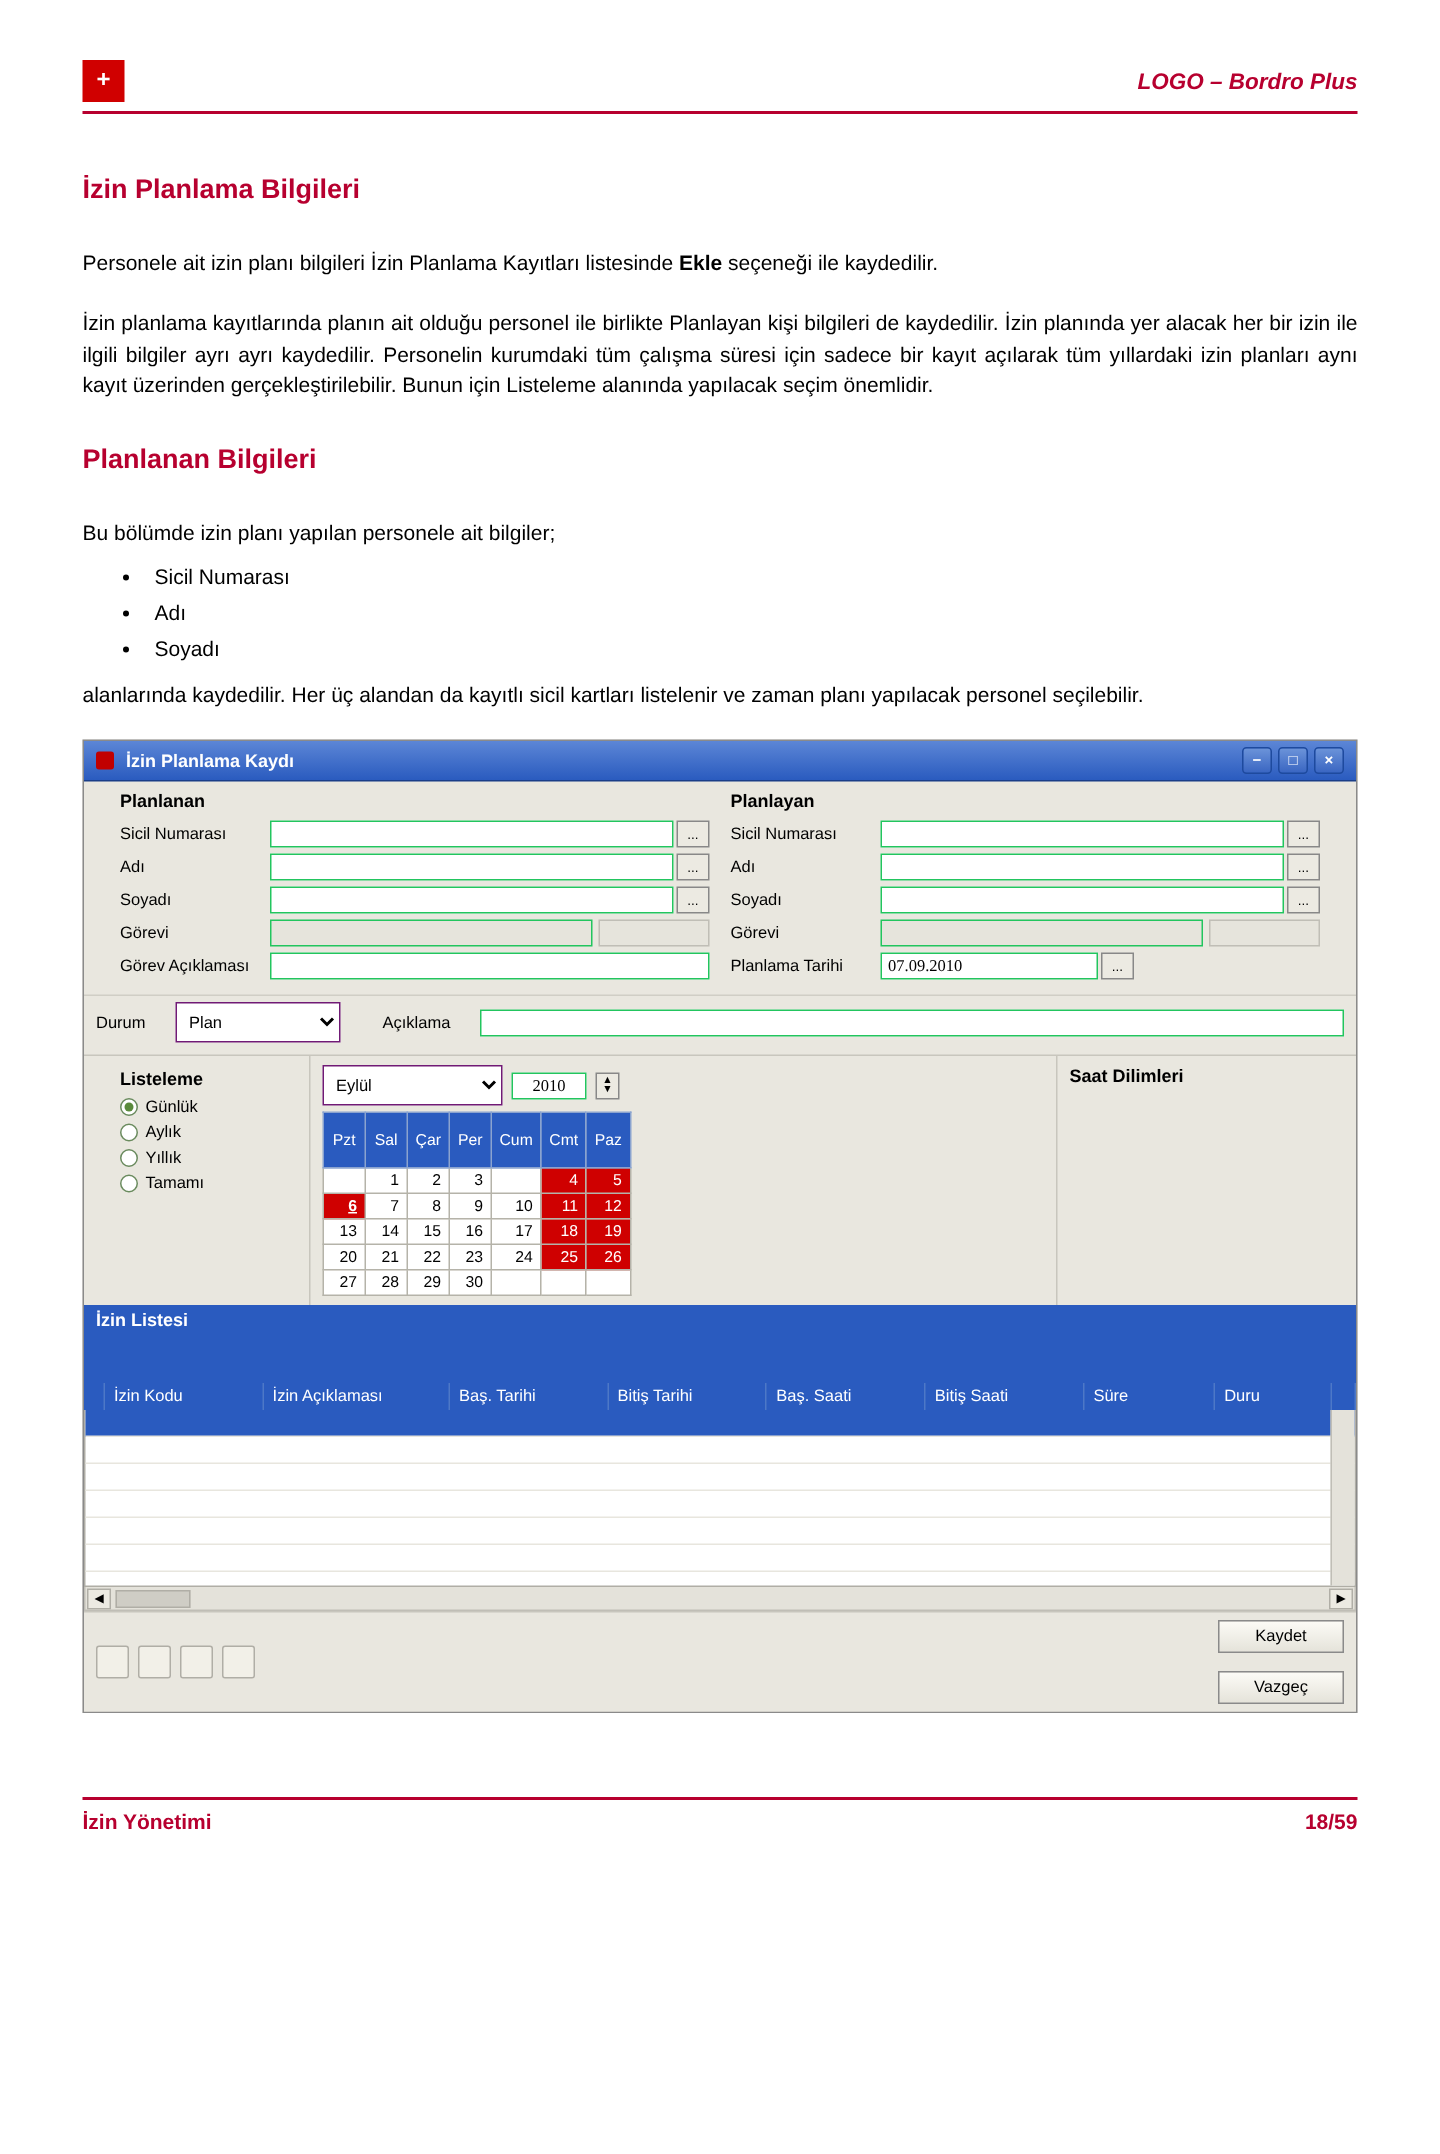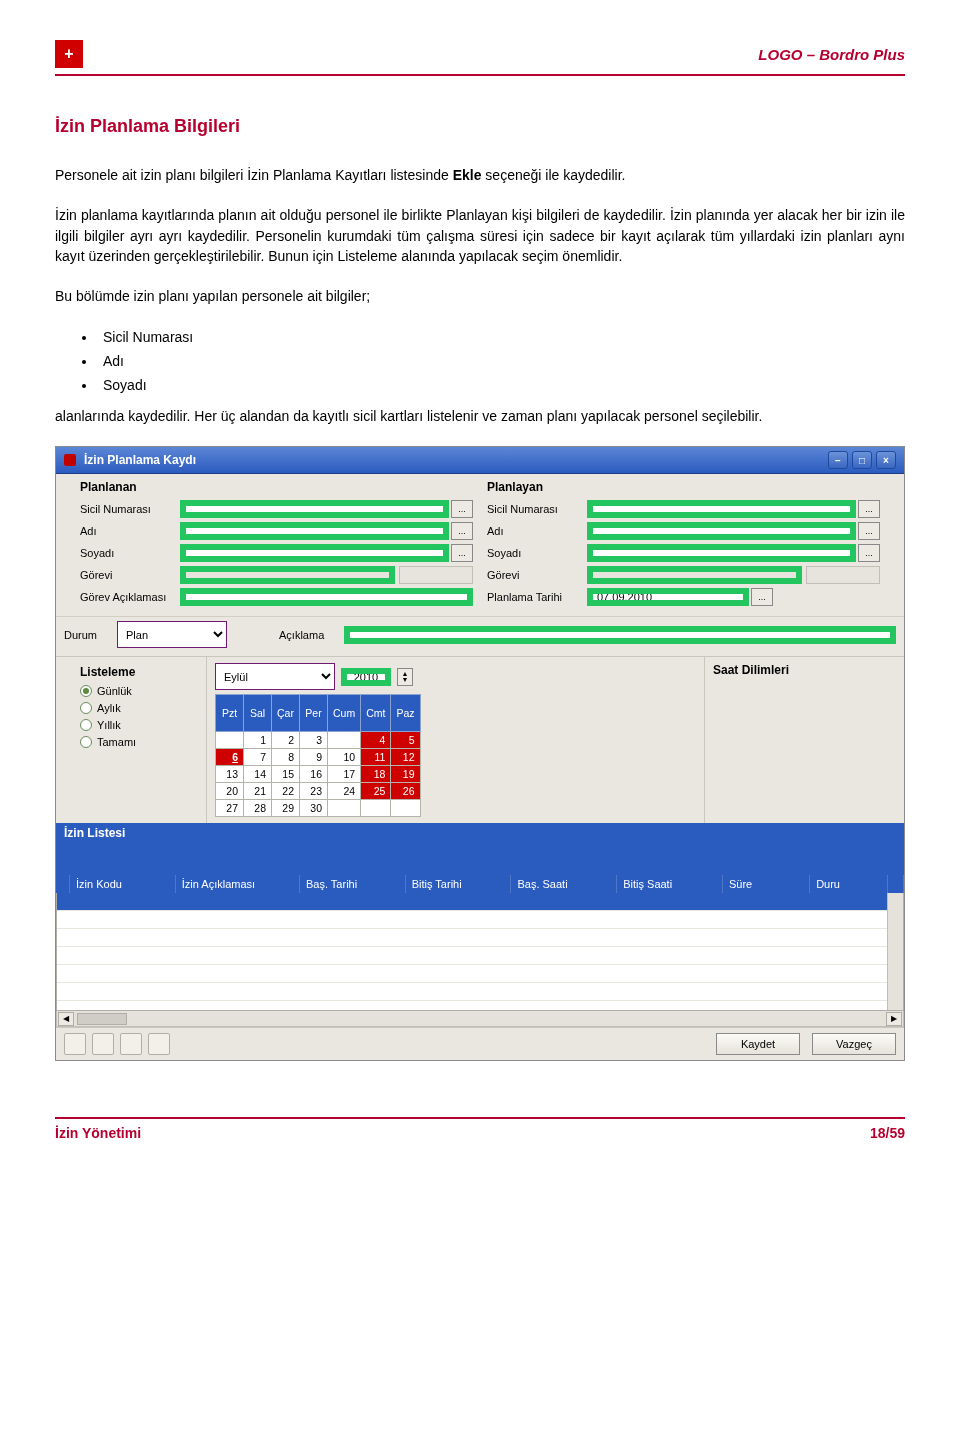--- a/index.html
+++ b/index.html
@@ -20,21 +20,21 @@
   .titlebar-left { display: flex; align-items: center; gap: 8px; }
   .titlebar-icon { width: 12px; height: 12px; background: #c10000; border-radius: 2px; }
   .title-text { font-weight: bold; font-size: 12px; }
   .win-buttons { display: flex; gap: 4px; }
   .win-btn { width: 20px; height: 18px; background: linear-gradient(#6b93d9, #3a66c2); border: 1px solid #1e4a9e; border-radius: 3px; display: flex; align-items: center; justify-content: center; color: #fff; font-size: 10px; font-weight: bold; cursor: pointer; }
   .form-area { padding: 6px 24px; display: flex; gap: 14px; }
   .form-col { flex: 1; }
   .fieldset-title { font-weight: bold; font-size: 12px; margin-bottom: 6px; }
   .row { display: flex; align-items: center; margin: 4px 0; }
   .lbl { width: 100px; font-size: 11px; }
-  .inp { flex: 1; height: 18px; border: 6px solid #22c55e; background: #fff; padding: 0 4px; font-size: 11px; }
+  .inp { flex: 1; height: 18px; border: 1px solid #22c55e; background: #fff; padding: 0 4px; font-size: 11px; font-family: Liberation Serif, serif; }
   .btn-dots { width: 22px; height: 18px; border: 1px solid #888; background: #eceae2; margin-left: 2px; display: flex; align-items: center; justify-content: center; font-size: 9px; cursor: pointer; }
   .durum-row { padding: 4px 8px 8px 8px; display: flex; align-items: center; gap: 20px; border-top: 1px solid #d0cec5; }
   .select { height: 27px; border: 1px solid #701a75; background: #fff; font-size: 11px; padding: 0 4px; min-width: 110px; }
   .middle { display: flex; border-top: 1px solid #c8c6bd; }
   .listeleme { width: 150px; padding: 8px 24px; }
   .radio-row { display: flex; align-items: center; gap: 5px; margin: 5px 0; font-size: 11px; }
   .radio { width: 12px; height: 12px; border: 1px solid #6a8b5e; border-radius: 50%; background: #fff; display: inline-flex; align-items: center; justify-content: center; }
   .radio.checked::after { content: ""; width: 6px; height: 6px; border-radius: 50%; background: #5a8a3c; }
   .calendar-col { flex: 1; padding: 6px 8px; border-left: 1px solid #c8c6bd; }
   .cal-head { display: flex; gap: 6px; margin-bottom: 4px; align-items: center; }
@@ -51,21 +51,21 @@
   .grid-head > div { padding: 3px 6px; border-right: 1px solid #4d78c7; margin-top: 32px; }
   .grid-body { height: 118px; background: #fff; border: 1px solid #b0aea6; border-top: none; position: relative; }
   .grid-row { height: 18px; border-bottom: 1px solid #e8e6de; }
   .grid-row.selected { background: #2a5bbf; }
   .scrollbar-v { position: absolute; right: 0; top: 0; width: 16px; height: 100%; background: #e4e2da; border-left: 1px solid #c0beb6; }
   .scrollbar-h { height: 16px; background: #e4e2da; border: 1px solid #c0beb6; border-top: none; display: flex; align-items: center; }
   .sb-btn { width: 16px; height: 14px; background: #eceae2; border: 1px solid #b0aea6; margin: 1px; display: inline-flex; align-items: center; justify-content: center; font-size: 8px; }
   .bottom-bar { display: flex; justify-content: space-between; align-items: center; padding: 5px 8px; background: #e9e7df; border-top: 1px solid #c8c6bd; }
   .tool-icons { display: flex; gap: 6px; }
   .tool-ico { width: 22px; height: 22px; border: 1px solid #b0aea6; background: #f2f0e8; border-radius: 2px; cursor: pointer; }
-  .action-btns { display: flex; gap: 12px; }
+  .action-btns { display: flex; gap: 12px; flex-direction: column; }
   .act-btn { min-width: 84px; height: 22px; border: 1px solid #8a8a8a; background: linear-gradient(#fcfbf6,#e5e3da); font-size: 11px; cursor: pointer; }
   .footer { margin-top: 56px; }
   .hr-bot { border: none; border-top: 2px solid #b7002f; margin-bottom: 6px; }
   .footer-row { display: flex; justify-content: space-between; color: #b7002f; font-weight: bold; font-size: 14px; font-family: Tahoma, Verdana, sans-serif; }
   .spinner-btn { width:16px; height:18px; border:1px solid #888; background:#eceae2; display:inline-flex; flex-direction:column; justify-content:center; align-items:center; font-size:7px; line-height:6px; }
 </style>
 </head>
 <body>
 
 <div class="page">
@@ -74,21 +74,22 @@
     <div class="header-right">LOGO – Bordro Plus</div>
   </div>
   <hr class="hr-top">
 
   <div class="section-title">İzin Planlama Bilgileri</div>
   <p class="body-text">
     <span>Personele ait izin planı bilgileri İzin Planlama Kayıtları listesinde </span><span class="bold">Ekle</span><span> seçeneği ile kaydedilir.</span>
   </p>
   <p class="body-text">İzin planlama kayıtlarında planın ait olduğu personel ile birlikte Planlayan kişi bilgileri de kaydedilir. İzin planında yer alacak her bir izin ile ilgili bilgiler ayrı ayrı kaydedilir. Personelin kurumdaki tüm çalışma süresi için sadece bir kayıt açılarak tüm yıllardaki izin planları aynı kayıt üzerinden gerçekleştirilebilir. Bunun için Listeleme alanında yapılacak seçim önemlidir.</p>
 
-  <p class="body-text" style="margin-bottom:20px">Bu bölümde izin planı yapılan personele ait bilgiler;</p>
+  <div class="section-title">Planlanan Bilgileri</div>
+  <p class="body-text" style="margin-bottom:8px">Bu bölümde izin planı yapılan personele ait bilgiler;</p>
   <ul class="bullets">
     <li>Sicil Numarası</li>
     <li>Adı</li>
     <li>Soyadı</li>
   </ul>
   <p class="body-text">alanlarında kaydedilir. Her üç alandan da kayıtlı sicil kartları listelenir ve zaman planı yapılacak personel seçilebilir.</p>
 
   <div class="app-window">
     <div class="titlebar">
       <div class="titlebar-left">
@@ -158,21 +159,21 @@
             <div class="lbl">Planlama Tarihi</div>
             <input class="inp" style="flex: 0 0 90px;" value="07.09.2010">
             <div class="btn-dots">...</div>
           </div>
       </div>
     </div>
 
     <div class="durum-row">
       <span>Durum</span>
       <select class="select"><option>Plan</option></select>
-      <span style="margin-left:32px">Açıklama</span>
+      <span style="margin-left:8px">Açıklama</span>
       <input class="inp" style="flex: 1 1 0%;">
     </div>
 
     <div class="middle">
       <div class="listeleme">
         <div class="fieldset-title">Listeleme</div>
         <div class="radio-row">
             <span class="radio checked"></span>
             <span>Günlük</span>
           </div>

